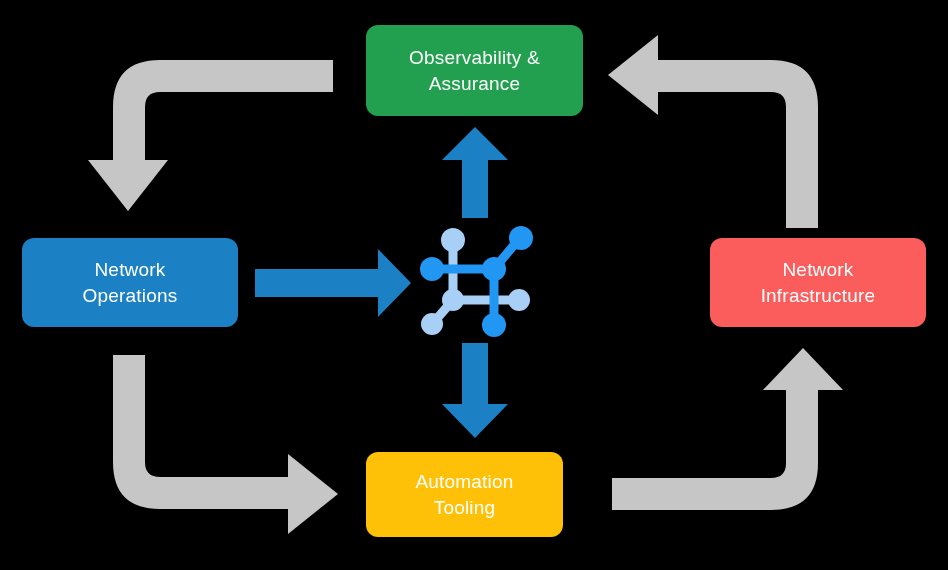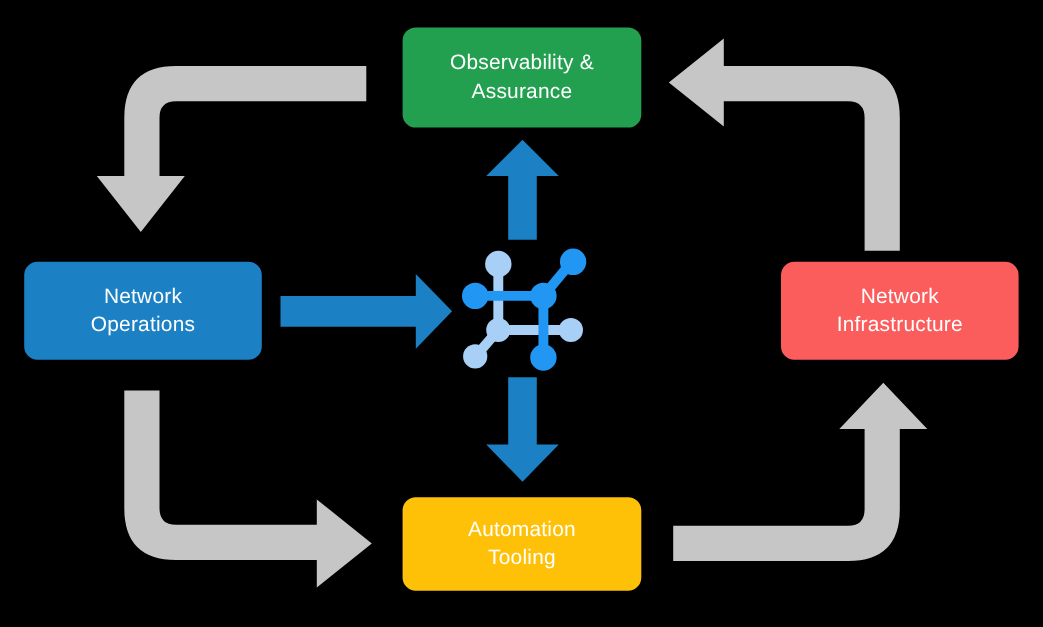--- a/index.html
+++ b/index.html
@@ -45,21 +45,21 @@
   }
   #box-network-operations {
     left: 22px; top: 238px; width: 216px; height: 89px;
     background: #1b80c4;
   }
   #box-network-infrastructure {
     left: 710px; top: 238px; width: 216px; height: 89px;
     background: #fb5c5c;
   }
   #box-automation-tooling {
-    left: 366px; top: 452px; width: 217px; height: 85px;
+    left: 366px; top: 452px; width: 197px; height: 85px;
     background: #ffc107;
   }
   svg.layer {
     position: absolute;
     top: 0; left: 0;
     width: 948px;
     height: 570px;
     pointer-events: none;
   }
   svg.layer * { pointer-events: auto; }

